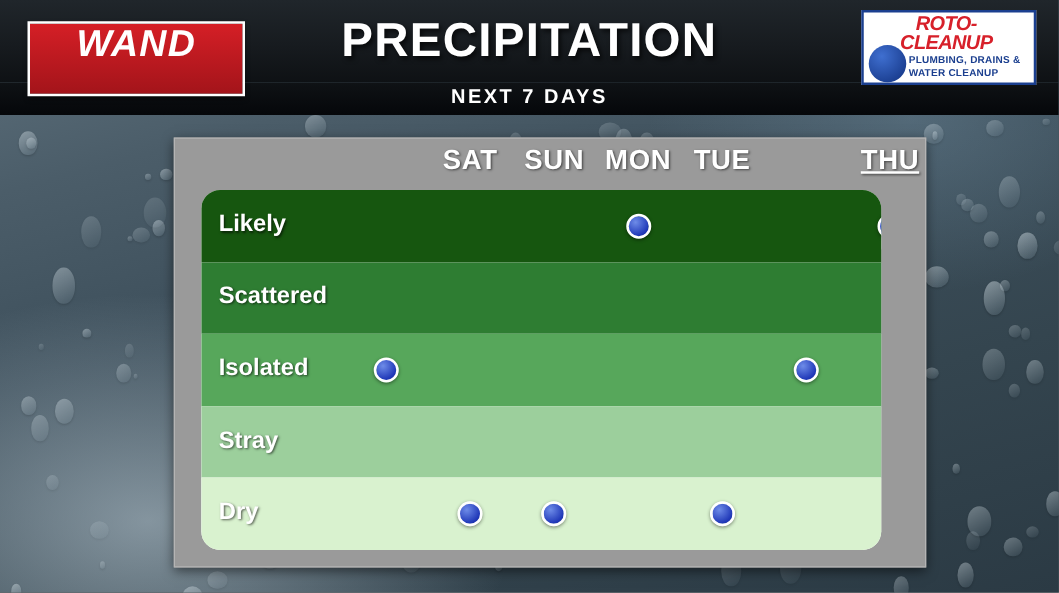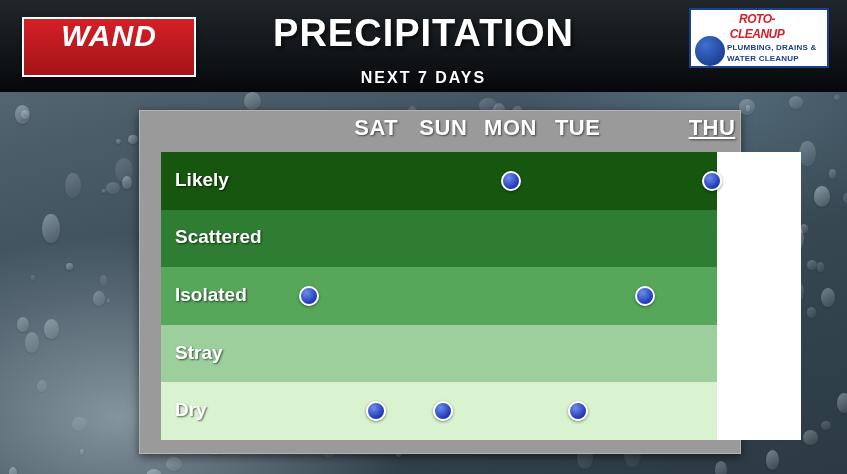--- a/index.html
+++ b/index.html
@@ -56,21 +56,21 @@
     position:absolute;left:0;top:69px;width:847px;text-align:center;
     color:#fff;font-weight:bold;font-size:16px;letter-spacing:2px;
   }
   
   #logo-roto{
     position:absolute;right:18px;top:8px;width:136px;height:56px;
     background:#ffffff;border:2px solid #1b3f8f;overflow:hidden;
   }
   #logo-roto .rr-top{
     position:absolute;left:0;top:0;width:132px;height:30px;
-    color:#d7202a;font-weight:bold;font-style:italic;font-size:12px;
+    color:#d7202a;font-weight:bold;font-style:italic;font-size:16px;
     line-height:15px;text-align:center;padding-top:2px;letter-spacing:-0.5px;
   }
   #logo-roto .rr-ball{
     position:absolute;left:4px;top:26px;width:30px;height:30px;border-radius:50%;
     background:radial-gradient(circle at 35% 30%,#3f6fd0,#10307e);
   }
   #logo-roto .rr-l1,#logo-roto .rr-l2{
     position:absolute;left:36px;color:#1b3f8f;font-weight:bold;font-size:8px;
     letter-spacing:.2px;white-space:nowrap;
   }
@@ -85,22 +85,22 @@
   }
   #day-row{
     position:absolute;left:0;top:4px;width:600px;height:34px;
   }
   .day-label{
     position:absolute;top:0;color:#ffffff;font-weight:bold;font-size:22px;
     text-align:center;width:80px;letter-spacing:0.5px;
     text-shadow:1px 1px 2px rgba(0,0,0,.55);
   }
   #plot{
-    position:absolute;left:21px;top:41px;width:640px;height:288px;
-    background:#ffffff;overflow:hidden;
+    position:absolute;left:21px;top:41px;width:544px;height:288px;
+    background:#ffffff;overflow:hidden;border-radius:15px;
   }
   .band-row{
     position:absolute;left:0;width:556px;height:57.6px;
   }
   .band-label{
     position:absolute;left:14px;color:#ffffff;font-weight:bold;font-size:19px;
     text-shadow:1px 1px 2px rgba(0,0,0,.6);
   }
   #svg-line{position:absolute;left:0;top:0;width:556px;height:288px;}
   .pt{

